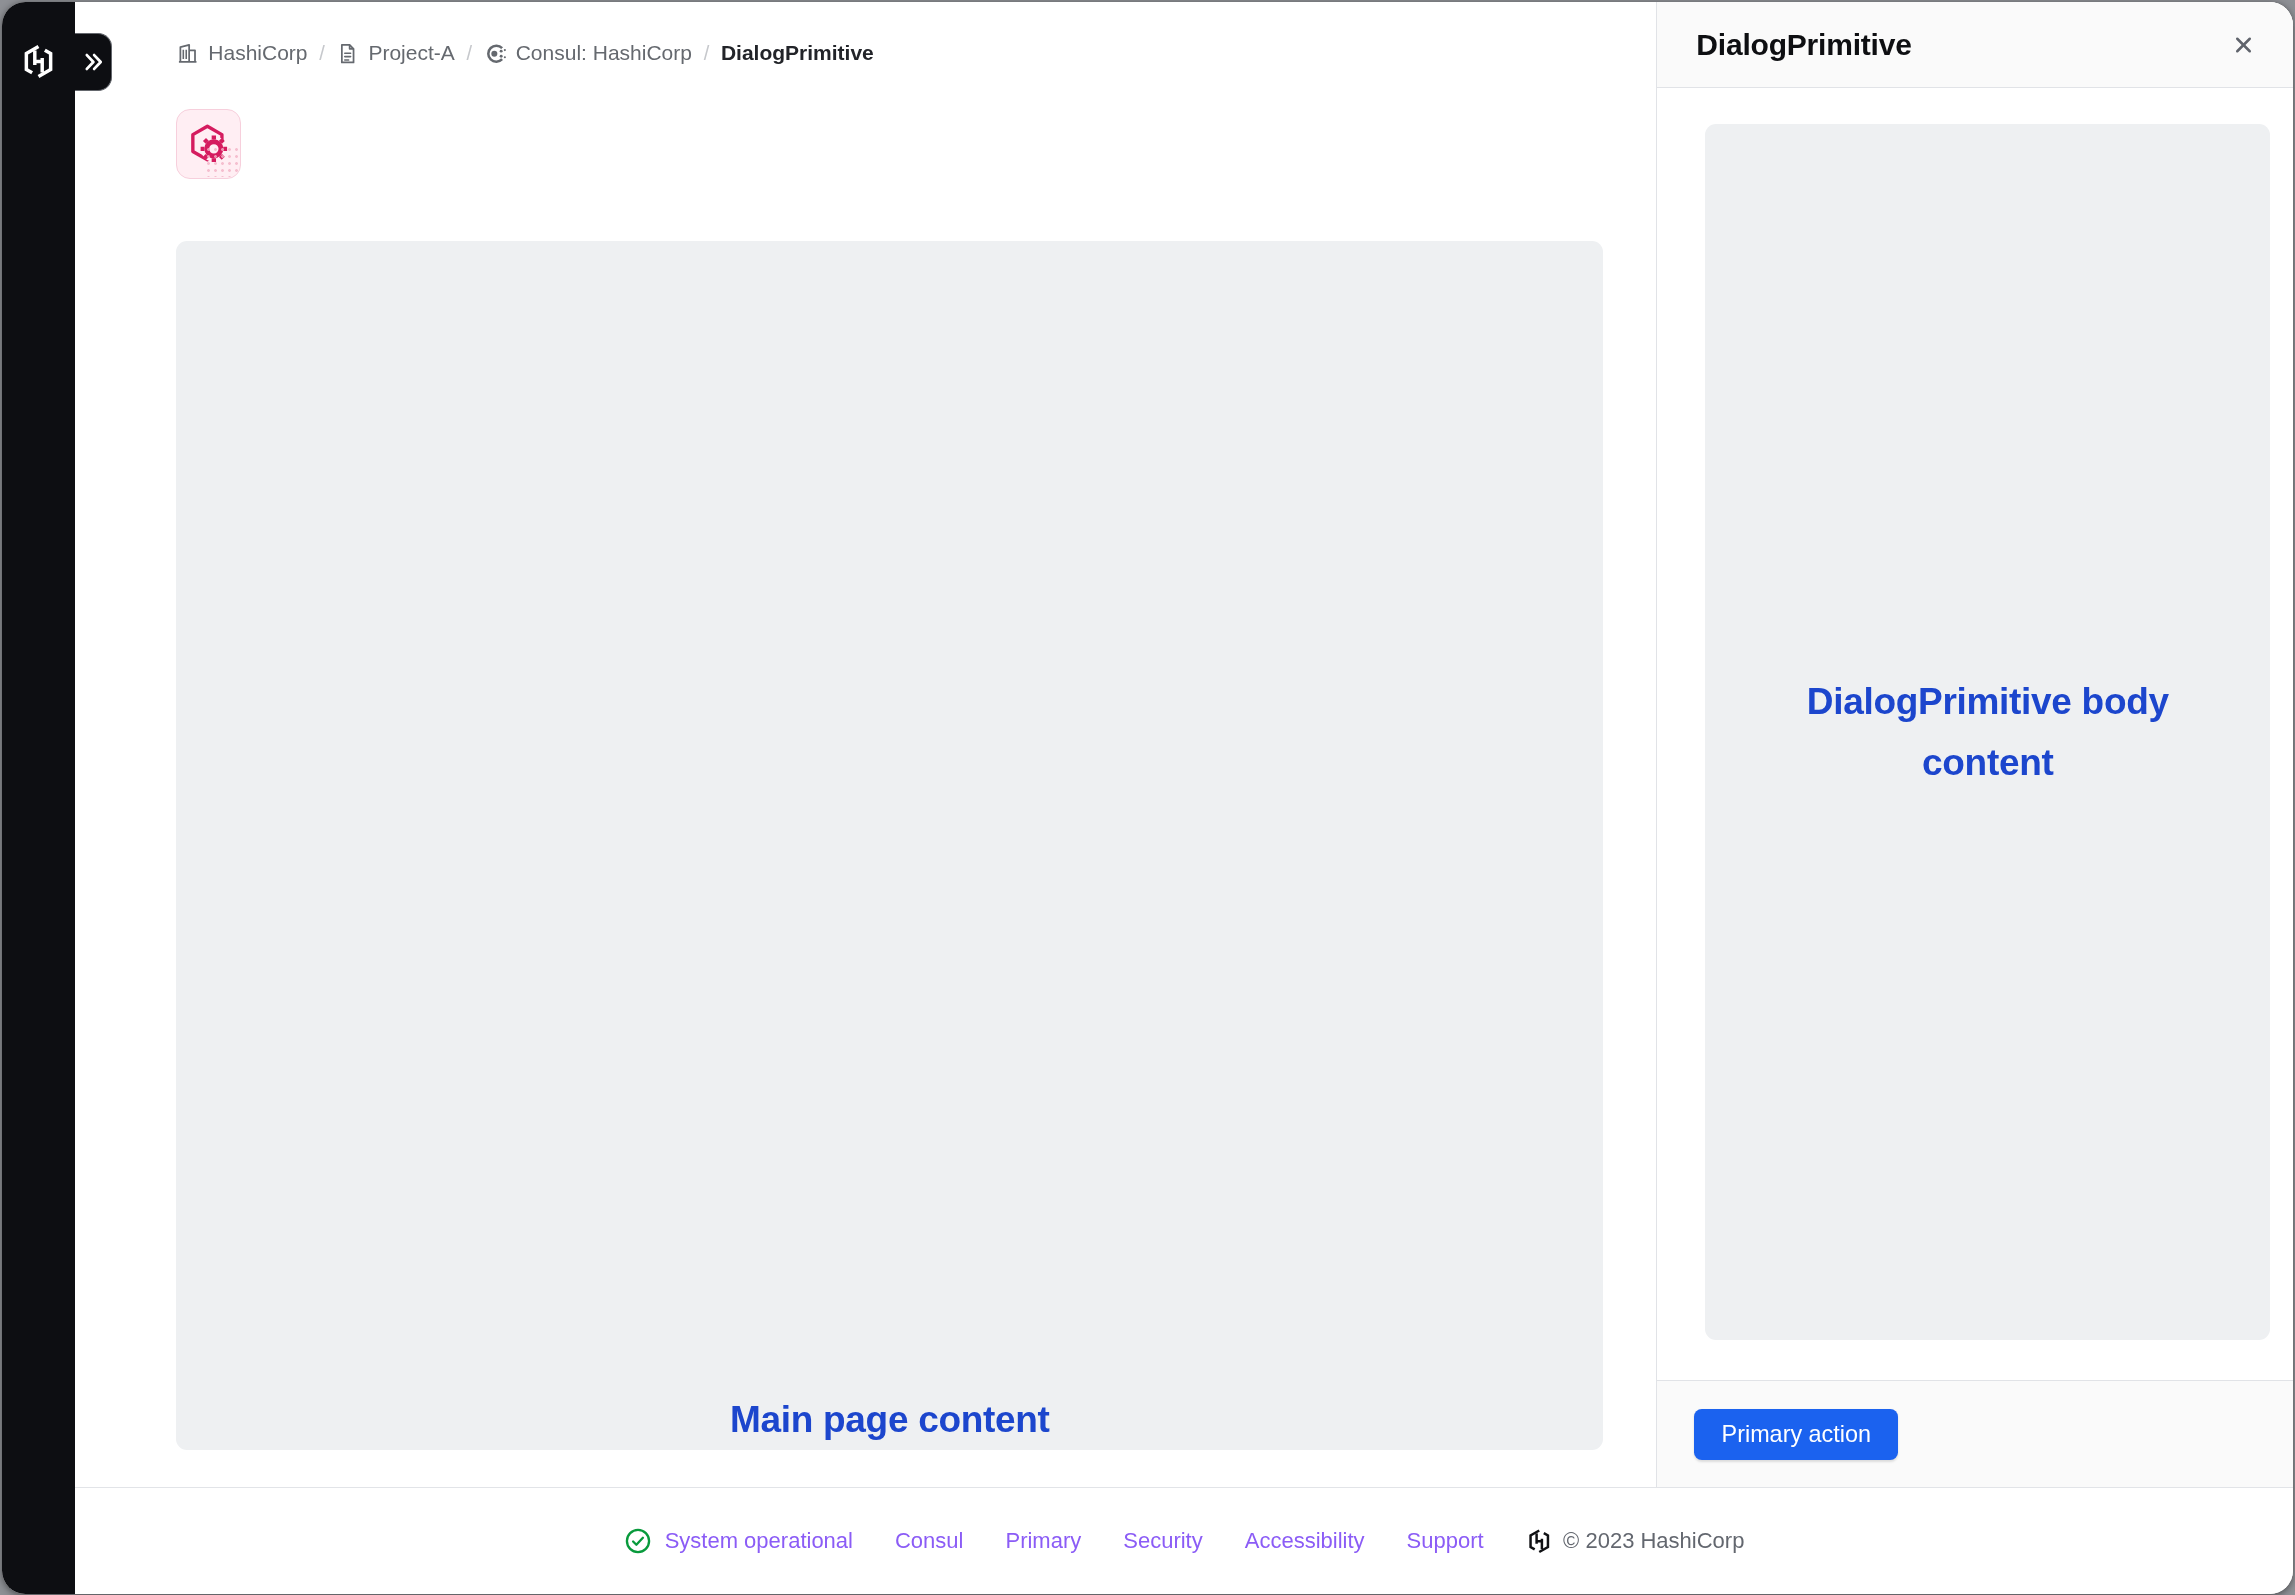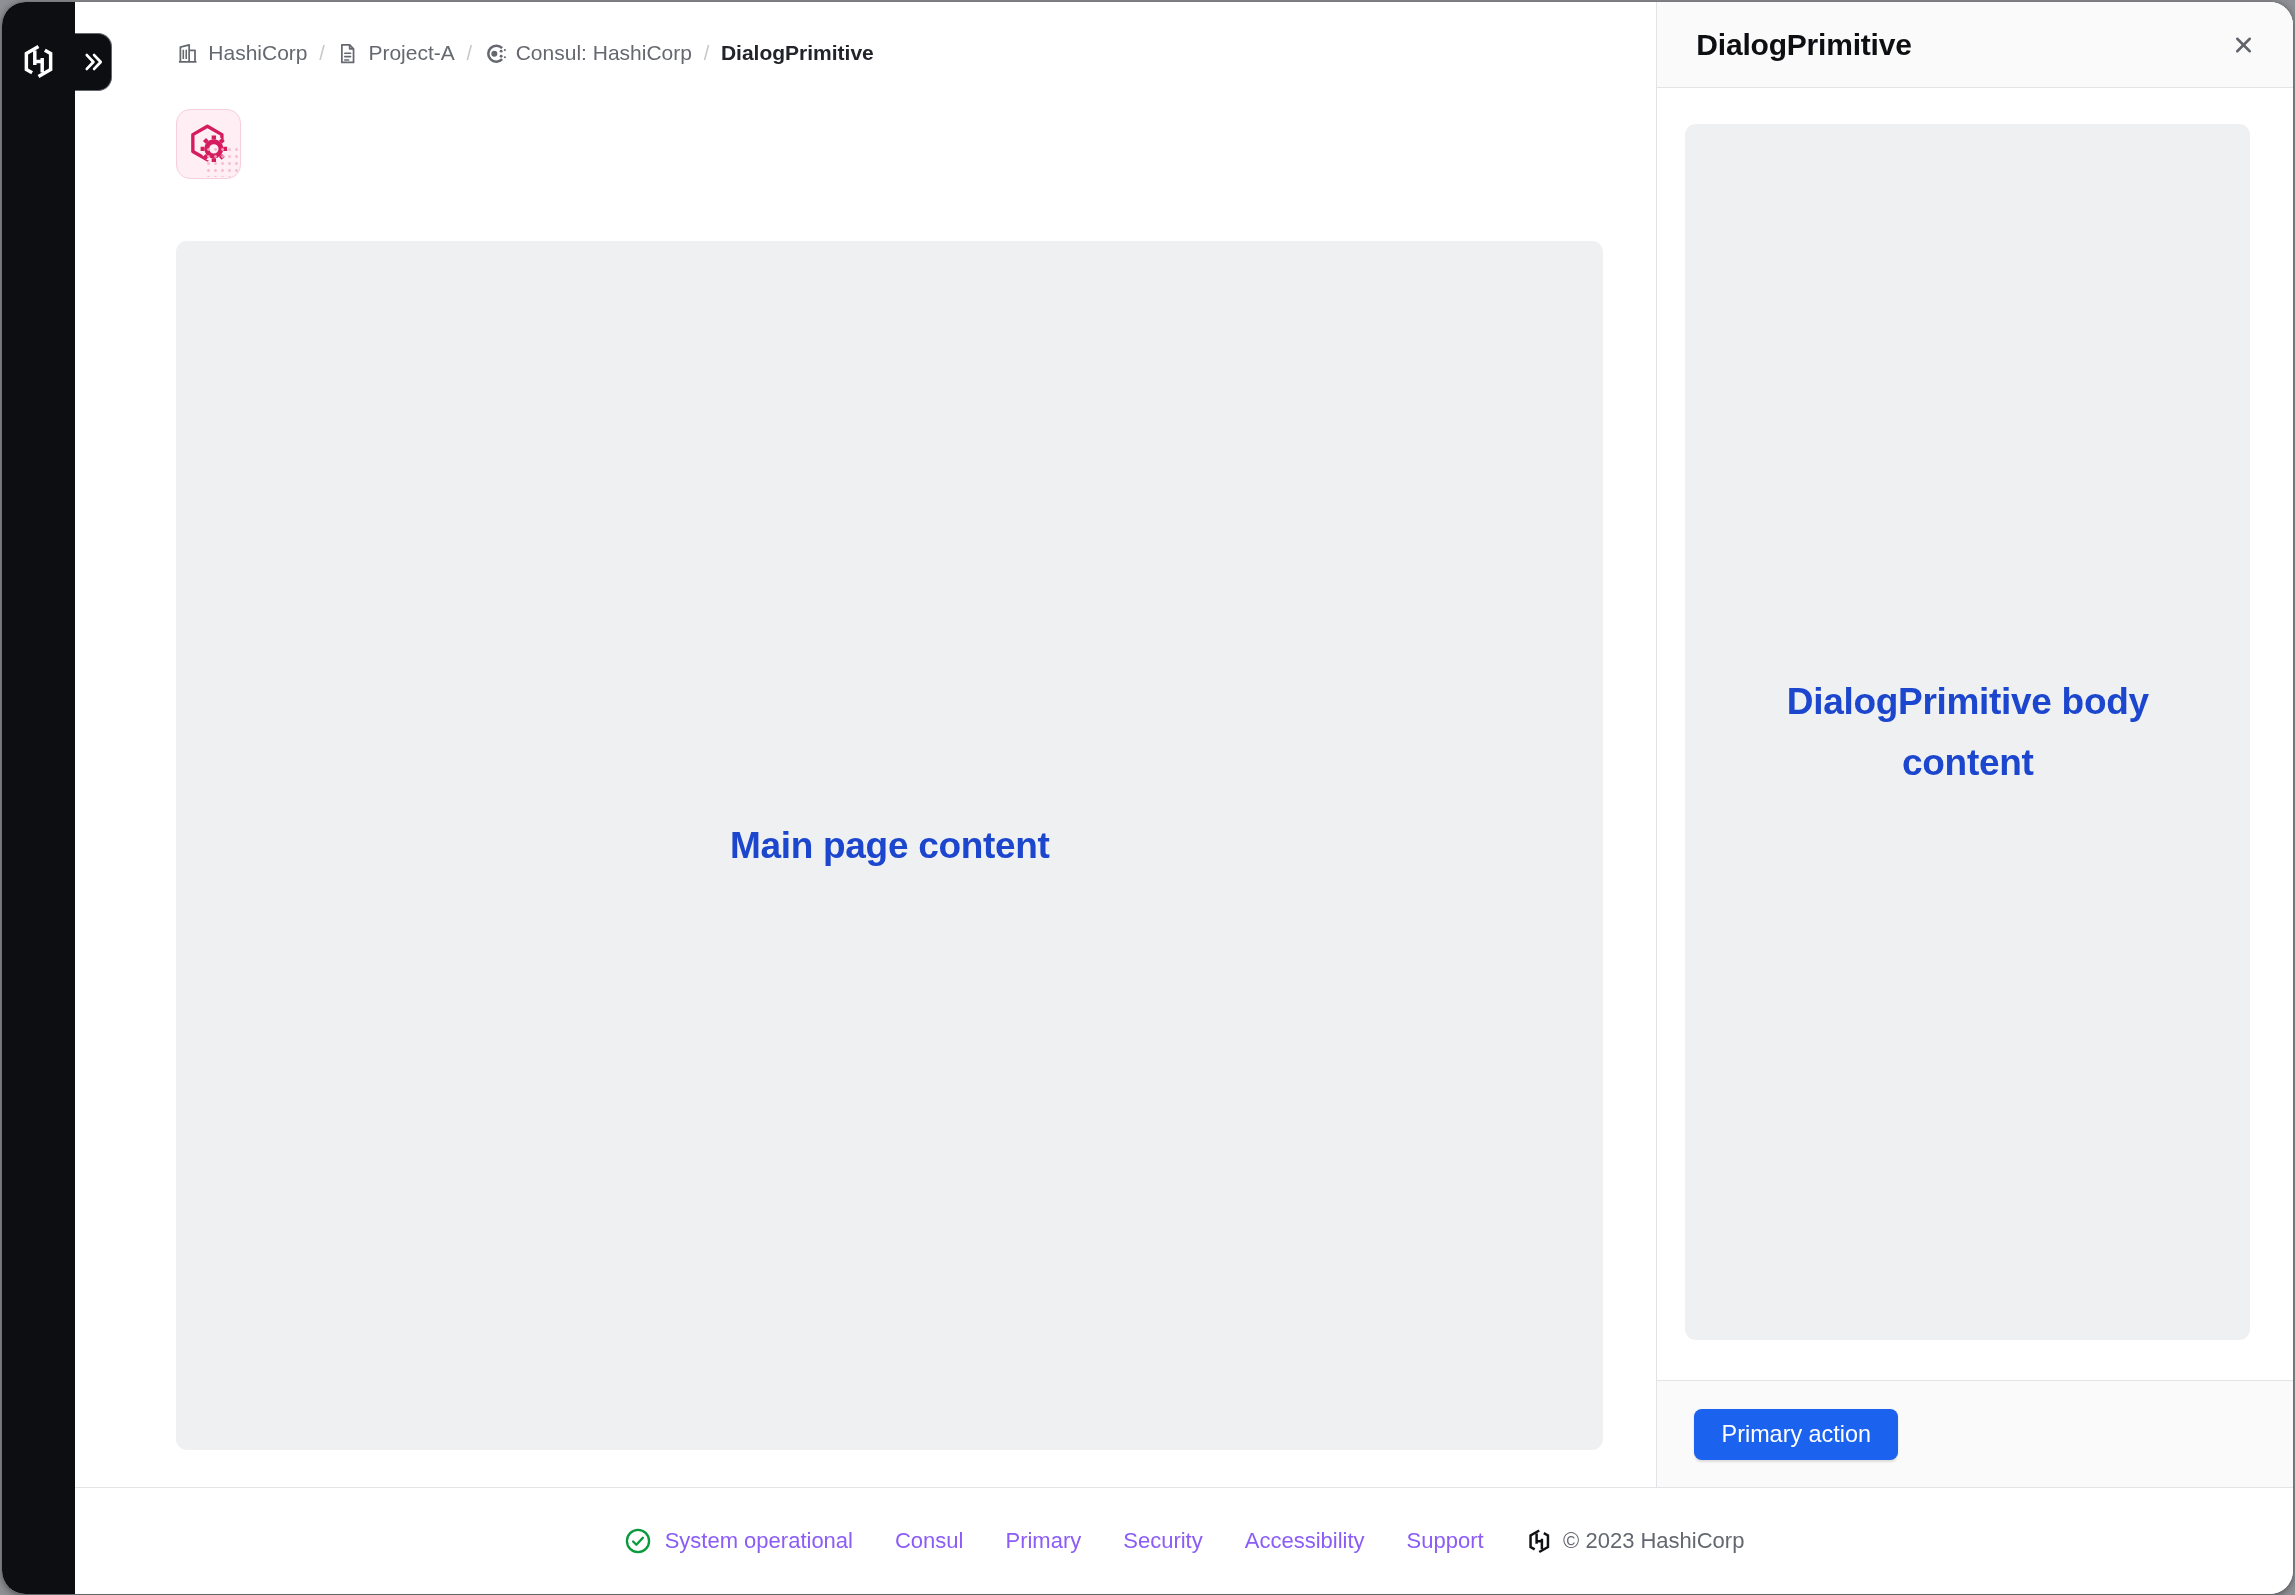--- a/index.html
+++ b/index.html
@@ -46,21 +46,21 @@
     background-size:7px 7px;opacity:.8;pointer-events:none;
   }
   #page-title{
     position:absolute;left:275px;top:107px;height:70px;line-height:70px;
     font-size:39px;font-weight:700;color:#0f1114;letter-spacing:-0.4px;white-space:nowrap;
   }
   
   #main-placeholder{
     position:absolute;left:174px;top:239px;width:1427px;height:1209px;
     background:#eef0f2;border-radius:11px;
-    display:flex;align-items:center;justify-content:center;
+    display:flex;align-items:flex-end;justify-content:center;
   }
   .placeholder-text{
     color:#1c46cd;font-size:37px;font-weight:700;letter-spacing:-0.3px;
     text-align:center;line-height:61px;
   }
   
   #dialog{
     position:absolute;left:1654px;top:0;width:637px;height:1485px;
     background:#ffffff;border-left:1.6px solid #e1e3e7;box-sizing:border-box;
   }
@@ -71,21 +71,21 @@
   }
   #dialog-title{
     margin-left:39px;font-size:30px;font-weight:600;color:#0e0f12;letter-spacing:-0.2px;
   }
   #dialog-close{
     position:absolute;right:31px;top:50%;transform:translateY(-50%);
     width:37px;height:37px;display:flex;align-items:center;justify-content:center;
     cursor:pointer;border-radius:6.2px;
   }
   #dialog-placeholder{
-    position:absolute;left:28px;top:122px;width:565px;height:1216px;
+    position:absolute;left:48px;top:122px;width:565px;height:1216px;
     background:#eef0f2;border-radius:11px;
     display:flex;align-items:center;justify-content:center;
   }
   #dialog-placeholder .placeholder-text{max-width:421px;}
   #dialog-footer{
     position:absolute;left:0;top:1378px;width:100%;height:107px;
     background:#fafafa;border-top:1.6px solid #e1e3e7;box-sizing:border-box;
     display:flex;align-items:center;
   }
   #primary-action{

